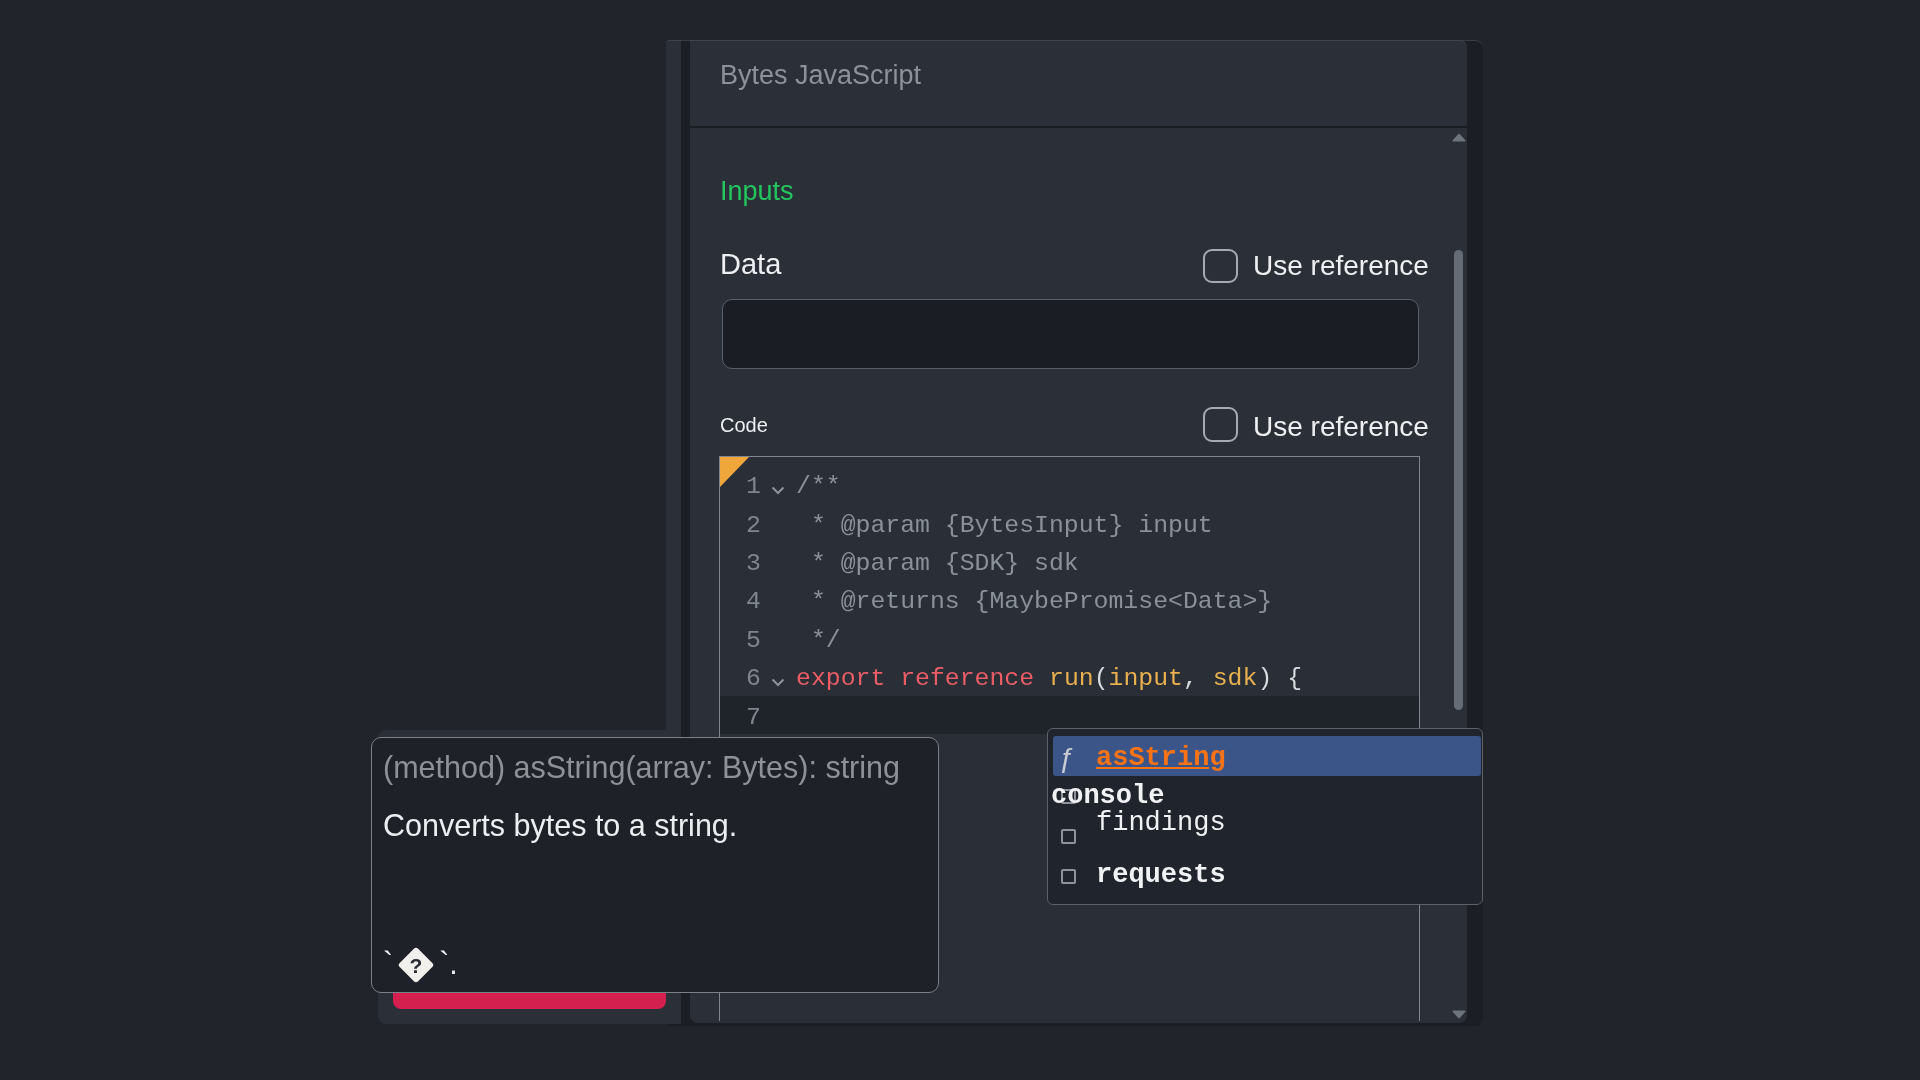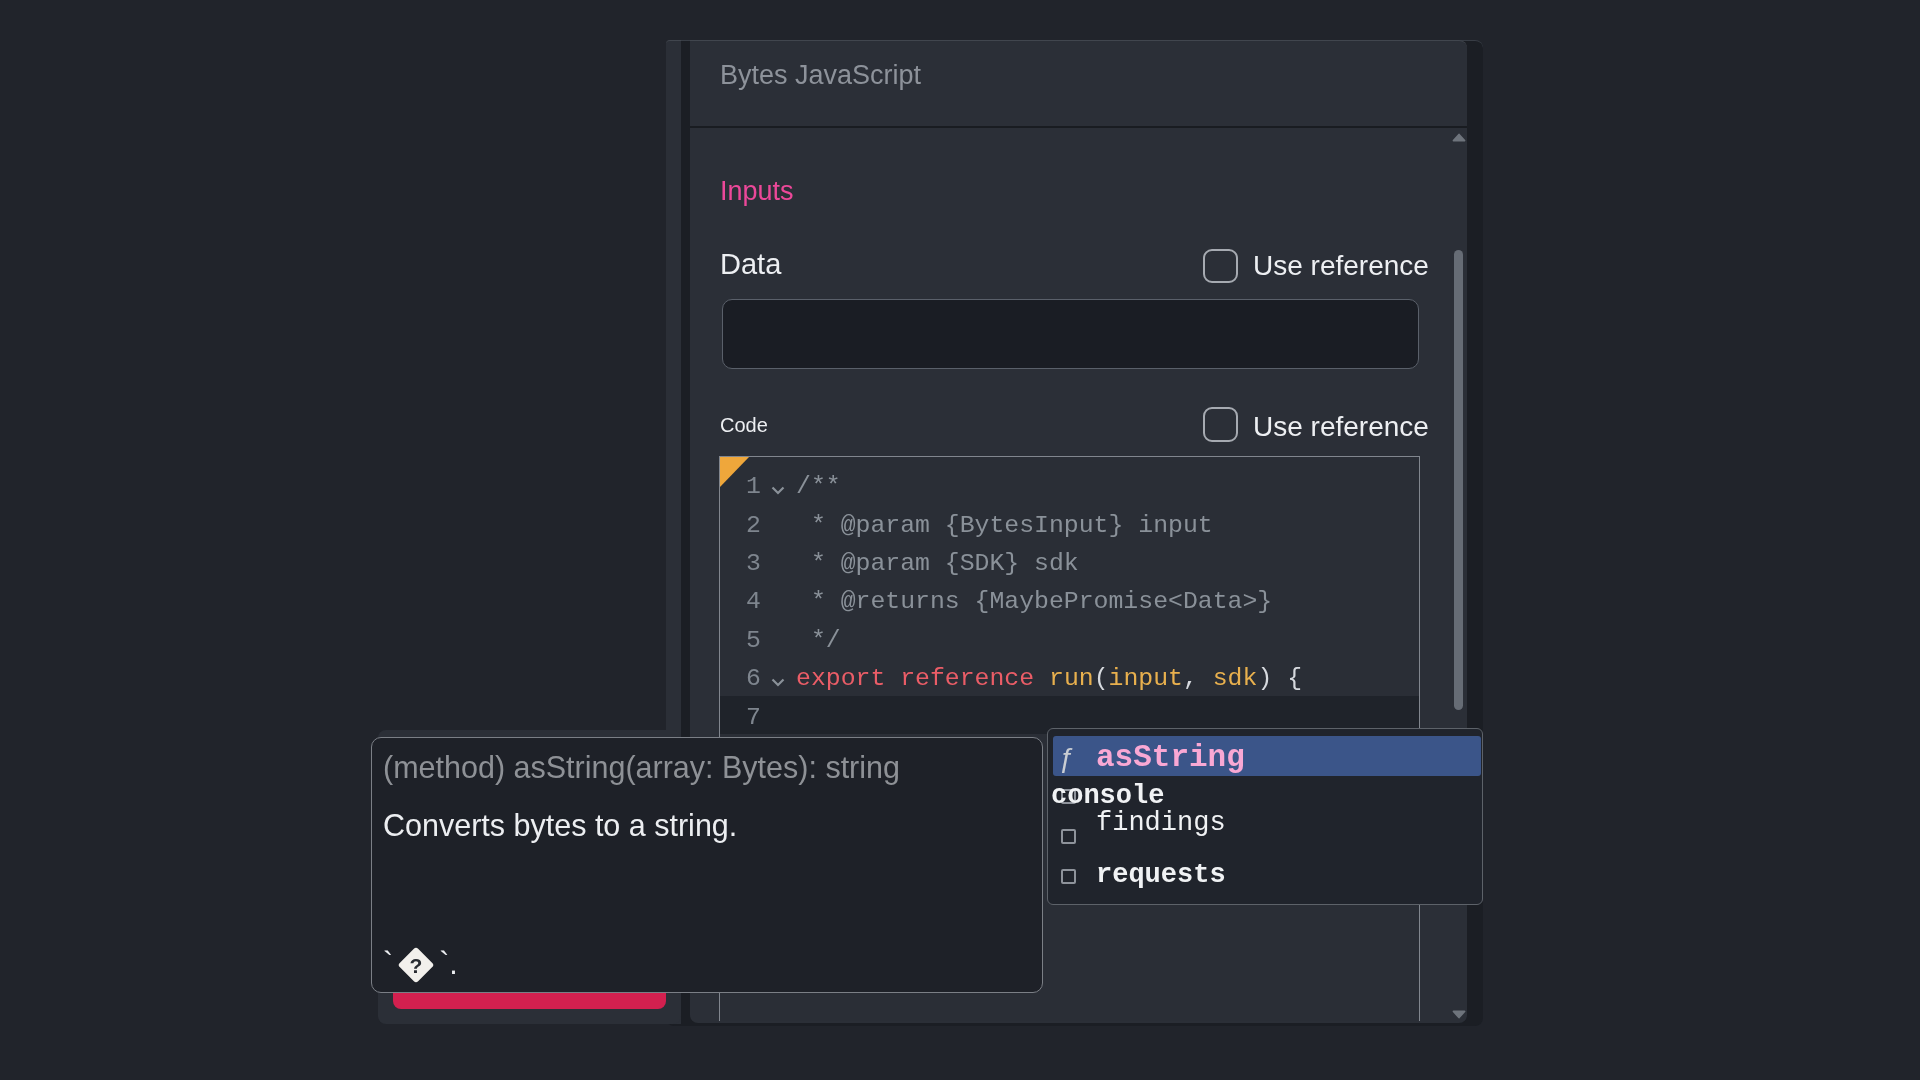--- a/index.html
+++ b/index.html
@@ -30,21 +30,21 @@
 <svg class="abs" style="left:1452px;top:133px;" width="14" height="9" viewBox="0 0 14 9">
     <path d="M7 1.5 L12.5 7.5 L1.5 7.5 Z" fill="#6e747c" stroke="#6e747c" stroke-width="1.8" stroke-linejoin="round"></path>
   </svg>
 
 <div class="abs" style="left:1454px;top:250px;width:9px;height:460px;background:#666c75;border-radius:5px;"></div>
 
 <svg class="abs" style="left:1452px;top:1010px;" width="14" height="9" viewBox="0 0 14 9">
     <path d="M7 7.5 L12.5 1.5 L1.5 1.5 Z" fill="#6e747c" stroke="#6e747c" stroke-width="1.8" stroke-linejoin="round"></path>
   </svg>
 
-<div class="abs" style="left:720px;top:176px;font-size:27px;line-height:30px;color:#ec4899;">Inputs</div>
+<div class="abs" style="left:720px;top:176px;font-size:27px;line-height:30px;color:#22c55e;">Inputs</div>
 
 <div class="abs" style="left:720px;top:249px;font-size:29px;line-height:30px;color:#edeff2;">Data</div>
 <div class="abs" style="left:1203px;top:407px;width:35px;height:35px;border:2.5px solid #a6aab1;border-radius:9px;" id="cb2"></div>
 <div class="abs" style="left:1203px;top:249px;width:35px;height:34px;border:2.5px solid #a6aab1;border-radius:9px;"></div>
 <div class="abs" style="left:1253px;top:251px;font-size:28px;line-height:30px;color:#edeff2;">Use reference</div>
 
 <div class="abs" style="left:722px;top:299px;width:697px;height:70px;background:#1a1d24;border:1.5px solid #5a606a;border-radius:10px;"></div>
 
 <div class="abs" style="left:720px;top:410px;font-size:20px;line-height:30px;color:#edeff2;">Code</div>
 <div class="abs" style="left:1253px;top:412px;font-size:28px;line-height:30px;color:#edeff2;">Use reference</div>
@@ -67,31 +67,31 @@
     <div class="cl" style="top: 620.7px;"><span class="num">5</span><span class="code"><s class="c">&nbsp;*/</s></span></div>
     <div class="cl" style="top: 659.1px;"><span class="num">6</span><svg class="fold" width="16" height="11" viewBox="0 0 16 11">
         <polyline points="2.5,2.5 8,8 13.5,2.5" fill="none" stroke="#8a9199" stroke-width="2.2"></polyline>
       </svg><span class="code"><s class="k">export</s><s class="w">&nbsp;</s><s class="k">reference</s><s class="w">&nbsp;</s><s class="v">run</s><s class="p">(</s><s class="v">input</s><s class="p">,&nbsp;</s><s class="v">sdk</s><s class="p">)&nbsp;{</s></span></div>
     <div class="cl" style="top: 697.5px;"><span class="num">7</span></div>
   </div>
 
 <div class="abs" style="left:378px;top:730px;width:303px;height:294px;background:#2b2f37;border-radius:8px;"></div>
 <div class="abs" style="left:393px;top:962px;width:273px;height:47px;background:#d3204f;border-radius:8px;"></div>
 
-<div class="abs" id="tooltip" style="left:371px;top:737px;width:672px;height:256px;background:#1e2128;border:1.5px solid #7b7f86;border-radius:10px;">
+<div class="abs" id="tooltip" style="left:371px;top:737px;width:568px;height:256px;background:#1e2128;border:1.5px solid #7b7f86;border-radius:10px;">
   <div class="abs" style="left:11px;top:11px;font-size:30.5px;line-height:36px;color:#8e9196;">(method) asString(array: Bytes): string</div>
   <div class="abs" style="left:11px;top:69px;font-size:30.5px;line-height:36px;color:#eceef1;">Converts bytes to a string.</div>
   <div class="abs" style="left:11px;top:205px;font-size:30.5px;line-height:36px;color:#eceef1;">`<svg width="44" height="44" viewBox="0 0 44 44" style="vertical-align:-13px;margin:0 1px;">
         <rect x="9" y="9" width="26" height="26" rx="3" transform="rotate(45 22 22)" fill="#f2f0ec"></rect>
         <text x="22" y="30" text-anchor="middle" font-size="21" font-weight="bold" fill="#282b31" font-family="Liberation Sans">?</text>
       </svg>`.</div>
 </div>
 
 <div class="abs" id="popup" style="left:1047px;top:728px;width:436px;height:177px;background:#20242c;border:1px solid #5d6269;border-radius:6px;"></div>
 <div class="abs" style="left:1053px;top:736px;width:428px;height:40px;background:#3b5589;border-radius:3px;"></div>
 <div class="abs" style="left:1058px;top:743px;width:22px;font-size:28px;line-height:30px;font-style:italic;color:#c9cdd3;font-family:'Liberation Sans',sans-serif;">ƒ</div>
-<div class="abs mono" style="left:1096px;top:743px;font-size:31px;line-height:30px;font-weight:bold;color:#f9a8d4;">asString</div>
+<div class="abs mono" style="left:1096px;top:743px;font-size:27px;line-height:30px;font-weight:bold;color:#f97316;text-decoration:underline;">asString</div>
 <div class="abs" style="left:1061px;top:788.8px;width:15px;height:15px;border:2.5px solid #8e939b;border-radius:2px;"></div>
 <div class="abs mono" style="left:1051px;top:780.5px;font-size:27px;line-height:30px;font-weight:bold;color:#f0f2f4;">console</div>
 <div class="abs" style="left:1061px;top:829.3px;width:15px;height:15px;border:2.5px solid #8e939b;border-radius:2px;"></div>
 <div class="abs mono" style="left:1096px;top:808px;font-size:27px;line-height:30px;font-weight:normal;color:#f0f2f4;">findings</div>
 <div class="abs" style="left:1061px;top:868.8px;width:15px;height:15px;border:2.5px solid #8e939b;border-radius:2px;"></div>
 <div class="abs mono" style="left:1096px;top:859.5px;font-size:27px;line-height:30px;font-weight:bold;color:#f0f2f4;">requests</div>
 
 </body></html>

